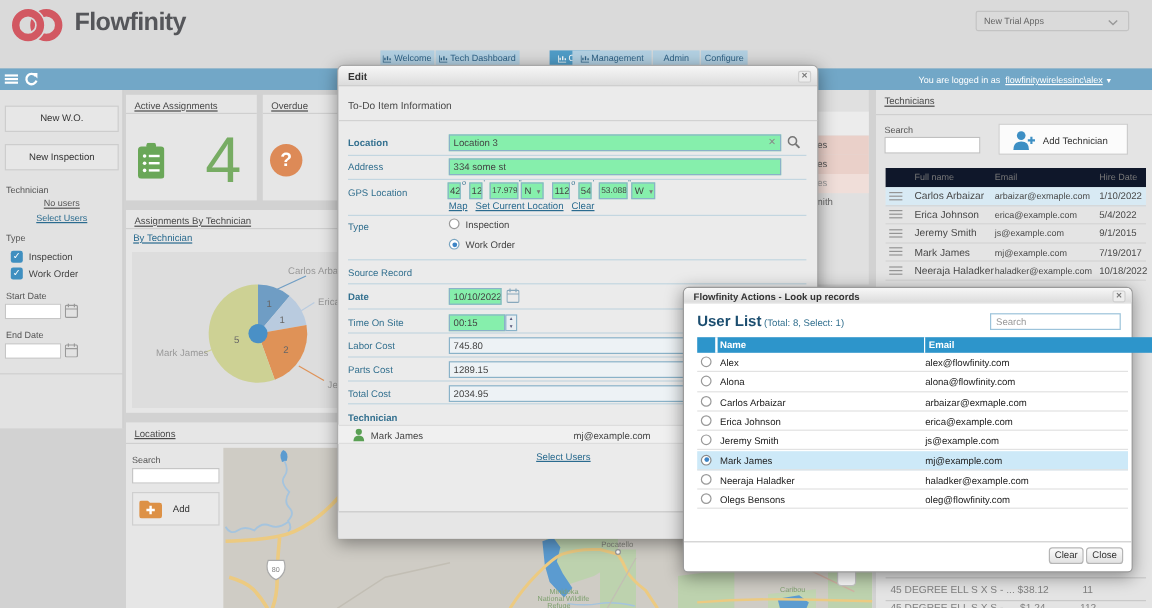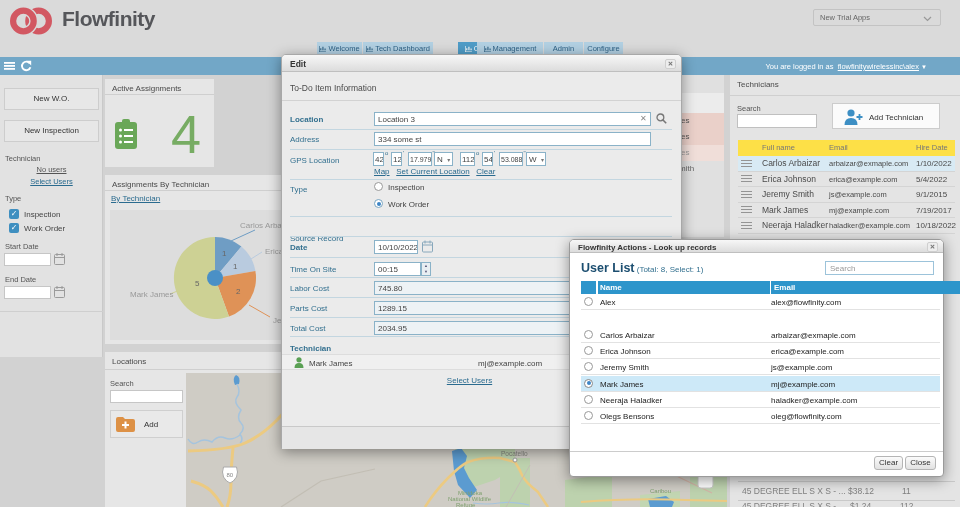--- a/index.html
+++ b/index.html
@@ -26,41 +26,41 @@
 #sidebar { position:absolute; left:0; top:75px; width:103px; height:282px; background:#e2e2e2; border-right:1px solid #c9c9c9; }
 .sbtn { position:absolute; left:4px; width:95px; height:22px; background:#e7e7e7; border:1px solid #cdcdcd; text-align:center; line-height:20px; color:#333; font-size:8px; }
 .slabel { position:absolute; left:5px; color:#555; font-size:7.5px; }
 .scenter { position:absolute; left:0; width:103px; text-align:center; color:#555; font-size:7.5px; }
 a.teal { color:#2a6b8f; text-decoration:underline; }
 .cb { position:absolute; left:9px; width:10px; height:10px; background:#3f8fc0; border-radius:2px; color:#fff; font-size:8px; line-height:10px; text-align:center; }
 .dinput { position:absolute; left:4px; width:47px; height:13px; background:#fff; border:1px solid #c6c6c6; }
 
 
 .panel { position:absolute; background:#e6e6e6; }
-.ptitle { position:absolute; left:7px; top:5px; font-size:8px; color:#4a4a4a; }
+.ptitle { position:absolute; left:7px; top:5px; font-size:8px; color:#4a4a4a;text-decoration:underline; }
 .psep { position:absolute; left:0; width:100%; border-top:1px solid #cfcfcf; }
 
 
 .trow { position:absolute; left:738px; width:217px; height:15.5px; border-bottom:1px solid #d4d4d4; }
 .ticon { position:absolute; left:3px; top:3.5px; width:12px; height:9px;
   background:linear-gradient(#949494,#949494) 0 0/11px 1.2px no-repeat,
              linear-gradient(#949494,#949494) 0 3px/11px 1.2px no-repeat,
              linear-gradient(#949494,#949494) 0 6px/11px 1.2px no-repeat,
              linear-gradient(#949494,#949494) 0 9px/11px 1.2px no-repeat; }
 .tc { position:absolute; top:0; line-height:15.5px; font-size:8px; color:#4a4a4a; white-space:nowrap; }
 
 
 #editmodal { position:absolute; left:281px; top:54px; width:401px; height:395px; background:#ebebeb; border:1px solid #a8a8a8; border-radius:5px 5px 0 0; box-shadow:0 3px 14px rgba(0,0,0,0.4); }
 #editmodal .titlebar, #lookup .titlebar { position:absolute; left:0; top:0; width:100%; height:17px; background:linear-gradient(#f7f7f7,#dcdcdc); border-bottom:1px solid #bfbfbf; border-radius:4px 4px 0 0; }
 #lookup .titlebar { height:13px; }
 .mtitle { position:absolute; left:8px; top:4px; font-size:8.5px; font-weight:bold; color:#333; }
 .xbtn { position:absolute; right:5px; top:3.5px; width:11px; height:10px; border:1px solid #cfcfcf; border-radius:2px; background:#ededed; color:#777; font-size:6.5px; line-height:8.5px; text-align:center; font-weight:bold; }
 .flabel { position:absolute; left:8px; font-size:8px; color:#33708f; }
 .fsep { position:absolute; left:8px; width:382px; border-top:1px solid #c3d6e0; }
-.finput { position:absolute; background:#ffffff; border:1px solid #8ab2c8; font-size:8px; color:#444; line-height:11px; padding:1px 0 0 3px; white-space:nowrap; overflow:hidden; }
+.finput { position:absolute; background:#86efac; border:1px solid #8ab2c8; font-size:8px; color:#444; line-height:11px; padding:1px 0 0 3px; white-space:nowrap; overflow:hidden; }
 .gray { background:#edf2f5; }
 .radio { position:absolute; width:9px; height:9px; border:1px solid #999; border-radius:50%; background:#fff; }
 .radio.sel { border-color:#7aa5c0; }
 .radio.sel:after { content:""; position:absolute; left:1.5px; top:1.5px; width:4px; height:4px; border-radius:50%; background:#3d85c6; }
 
 
 #lookup { position:absolute; left:569px; top:239px; width:375px; height:238px; background:#fff; border:1px solid #9a9a9a; border-radius:5px 5px 4px 4px; box-shadow:0 3px 14px rgba(0,0,0,0.4); }
 .lrow { position:absolute; left:11px; width:359px; height:16.3px; border-bottom:1px solid #e2e2e2; }
 .lrow .nm { position:absolute; left:19px; top:4px; font-size:8px; color:#222; }
 .lrow .em { position:absolute; left:190px; top:4px; font-size:8px; color:#222; }
@@ -142,20 +142,25 @@
       <circle cx="5.5" cy="11" r="1.5" fill="#fff"></circle>
         <rect x="9" y="10" width="9" height="2" fill="#fff"></rect>
       <circle cx="5.5" cy="17" r="1.5" fill="#fff"></circle>
         <rect x="9" y="16" width="9" height="2" fill="#fff"></rect>
       <circle cx="5.5" cy="23" r="1.5" fill="#fff"></circle>
         <rect x="9" y="22" width="9" height="2" fill="#fff"></rect>
     </svg>
     <div style="position:absolute;left:66px;top:24px;font-size:54px;color:#77ac63;">4</div>
   </div>
 
+  <div class="panel" style="left:219px;top:79px;width:110px;height:88px;">
+    <div class="ptitle">Overdue</div>
+    <div class="psep" style="top:15px;"></div>
+    <div style="position:absolute;left:6px;top:41px;width:27px;height:27px;border-radius:50%;background:#dd8a57;color:#fff;font-weight:bold;font-size:16px;text-align:center;line-height:27px;">?</div>
+  </div>
 
   <div class="panel" style="left:105px;top:175px;width:360px;height:169px;">
     <div class="ptitle">Assignments By Technician</div>
     <div class="psep" style="top:15px;"></div>
     <div style="position:absolute;left:6px;top:19px;"><a class="teal" style="font-size:8px;">By Technician</a></div>
     <div style="position:absolute;left:5px;top:35px;width:350px;height:130px;background:#dddddd;"></div>
     <svg width="350" height="130" viewBox="0 0 350 130" style="position:absolute;left:5px;top:35px;">
       <g>
         <path d="M105 68 L105 27 A41 41 0 0 1 131.4 36.6 Z" fill="#6f9dc4"></path>
         <path d="M105 68 L131.4 36.6 A41 41 0 0 1 145.4 60.9 Z" fill="#b9cbdf"></path>
@@ -252,21 +257,21 @@
     <div style="position:absolute;left:102px;top:28px;width:108px;height:26px;background:#fbfbfb;border:1px solid #cccccc;">
       <svg width="20" height="16" viewBox="0 0 20 16" style="position:absolute;left:11px;top:5px;">
         <circle cx="7" cy="4" r="3.6" fill="#3d8fc4"></circle>
         <path d="M0.5 16 q0 -7 6.5 -7 t6.5 7 z" fill="#3d8fc4"></path>
         <path d="M15.5 5 v6 M12.5 8 h6" stroke="#3d8fc4" stroke-width="1.8"></path>
       </svg>
       <div style="position:absolute;left:36px;top:9px;font-size:8px;color:#333;white-space:nowrap;">Add Technician</div>
     </div>
   </div>
 
-  <div style="position:absolute;left:738px;top:140px;width:217px;height:16px;background:#fde047;">
+  <div style="position:absolute;left:738px;top:140px;width:217px;height:16px;background:#0f172a;">
     <div class="tc" style="left:24px;color:#777;font-size:7.5px;">Full name</div>
     <div class="tc" style="left:91px;color:#777;font-size:7.5px;">Email</div>
     <div class="tc" style="left:178px;color:#777;font-size:7.5px;">Hire Date</div>
   </div>
   <div class="trow" style="top:156px;background:#d8eaf4;">
       <div class="ticon"></div>
       <div class="tc" style="left:24px;font-size:8.5px;">Carlos Arbaizar</div>
       <div class="tc" style="left:91px;font-size:7.5px;">arbaizar@exmaple.com</div>
       <div class="tc" style="left:178px;">1/10/2022</div>
     </div>
@@ -344,21 +349,21 @@
     <div style="position:absolute;left:92px;top:112px;font-size:8px;"><a class="teal">Map</a>&nbsp;&nbsp;&nbsp;<a class="teal">Set Current Location</a>&nbsp;&nbsp;&nbsp;<a class="teal">Clear</a></div>
     <div class="fsep" style="top:124px;"></div>
 
     <div class="flabel" style="top:130px;">Type</div>
     <div class="radio" style="left:92px;top:127px;"></div>
     <div style="position:absolute;left:106px;top:128px;font-size:8px;color:#444;">Inspection</div>
     <div class="radio sel" style="left:92px;top:144px;"></div>
     <div style="position:absolute;left:106px;top:145px;font-size:8px;color:#444;">Work Order</div>
     <div class="fsep" style="top:161px;"></div>
 
-    <div class="flabel" style="top:168px;margin-top:11px;">Source Record</div>
+    <div class="flabel" style="top:168px;">Source Record</div>
     <div class="fsep" style="top:181px;"></div>
 
     <div class="flabel" style="top:188px;font-weight:bold;">Date</div>
     <div class="finput" style="left:92px;top:184.5px;width:44px;height:14px;">10/10/2022</div>
     <svg width="11" height="13" viewBox="0 0 11 13" style="position:absolute;left:140px;top:185px;">
         <rect x="0.5" y="2" width="10" height="10" rx="1" fill="none" stroke="#88a8bc"></rect>
         <path d="M0.5 5h10M3 0.5v3M8 0.5v3" stroke="#88a8bc"></path>
       </svg>
     <div class="fsep" style="top:202px;"></div>
 
@@ -404,20 +409,25 @@
       <div style="position:absolute;left:15px;top:0;width:1.5px;height:13px;background:#fff;"></div>
       <div style="position:absolute;left:188.5px;top:0;width:1.5px;height:13px;background:#fff;"></div>
       <div style="position:absolute;left:19px;top:2px;color:#fff;font-weight:bold;font-size:8px;">Name</div>
       <div style="position:absolute;left:193px;top:2px;color:#fff;font-weight:bold;font-size:8px;">Email</div>
     </div>
     <div class="lrow" style="top:54px;">
         <div class="radio" style="left:3px;top:3px;"></div>
         <div class="nm">Alex</div>
         <div class="em">alex@flowfinity.com</div>
       </div>
+    <div class="lrow" style="top:70.3px;">
+        <div class="radio" style="left:3px;top:3px;"></div>
+        <div class="nm">Alona</div>
+        <div class="em">alona@flowfinity.com</div>
+      </div>
     <div class="lrow" style="top:86.6px;">
         <div class="radio" style="left:3px;top:3px;"></div>
         <div class="nm">Carlos Arbaizar</div>
         <div class="em">arbaizar@exmaple.com</div>
       </div>
     <div class="lrow" style="top:102.9px;">
         <div class="radio" style="left:3px;top:3px;"></div>
         <div class="nm">Erica Johnson</div>
         <div class="em">erica@example.com</div>
       </div>

